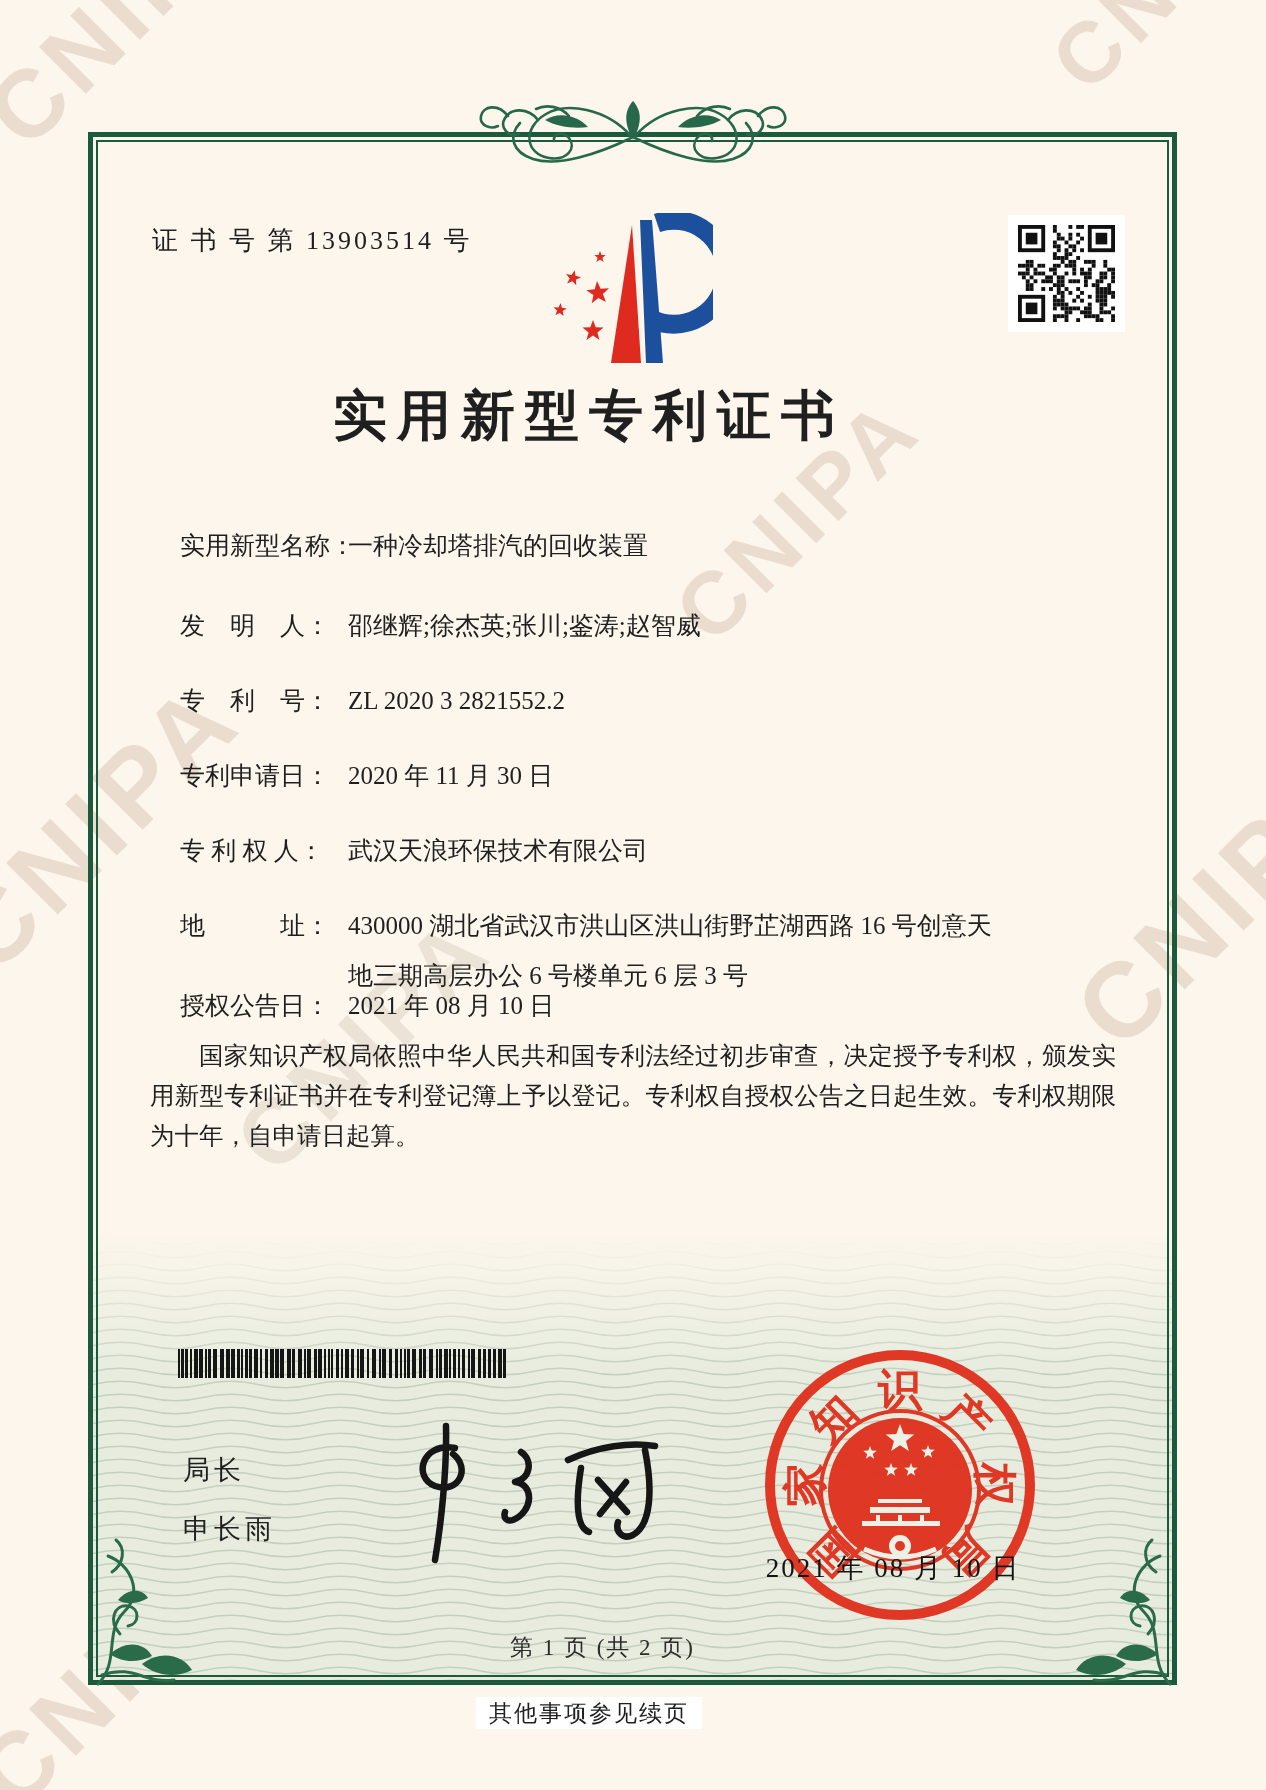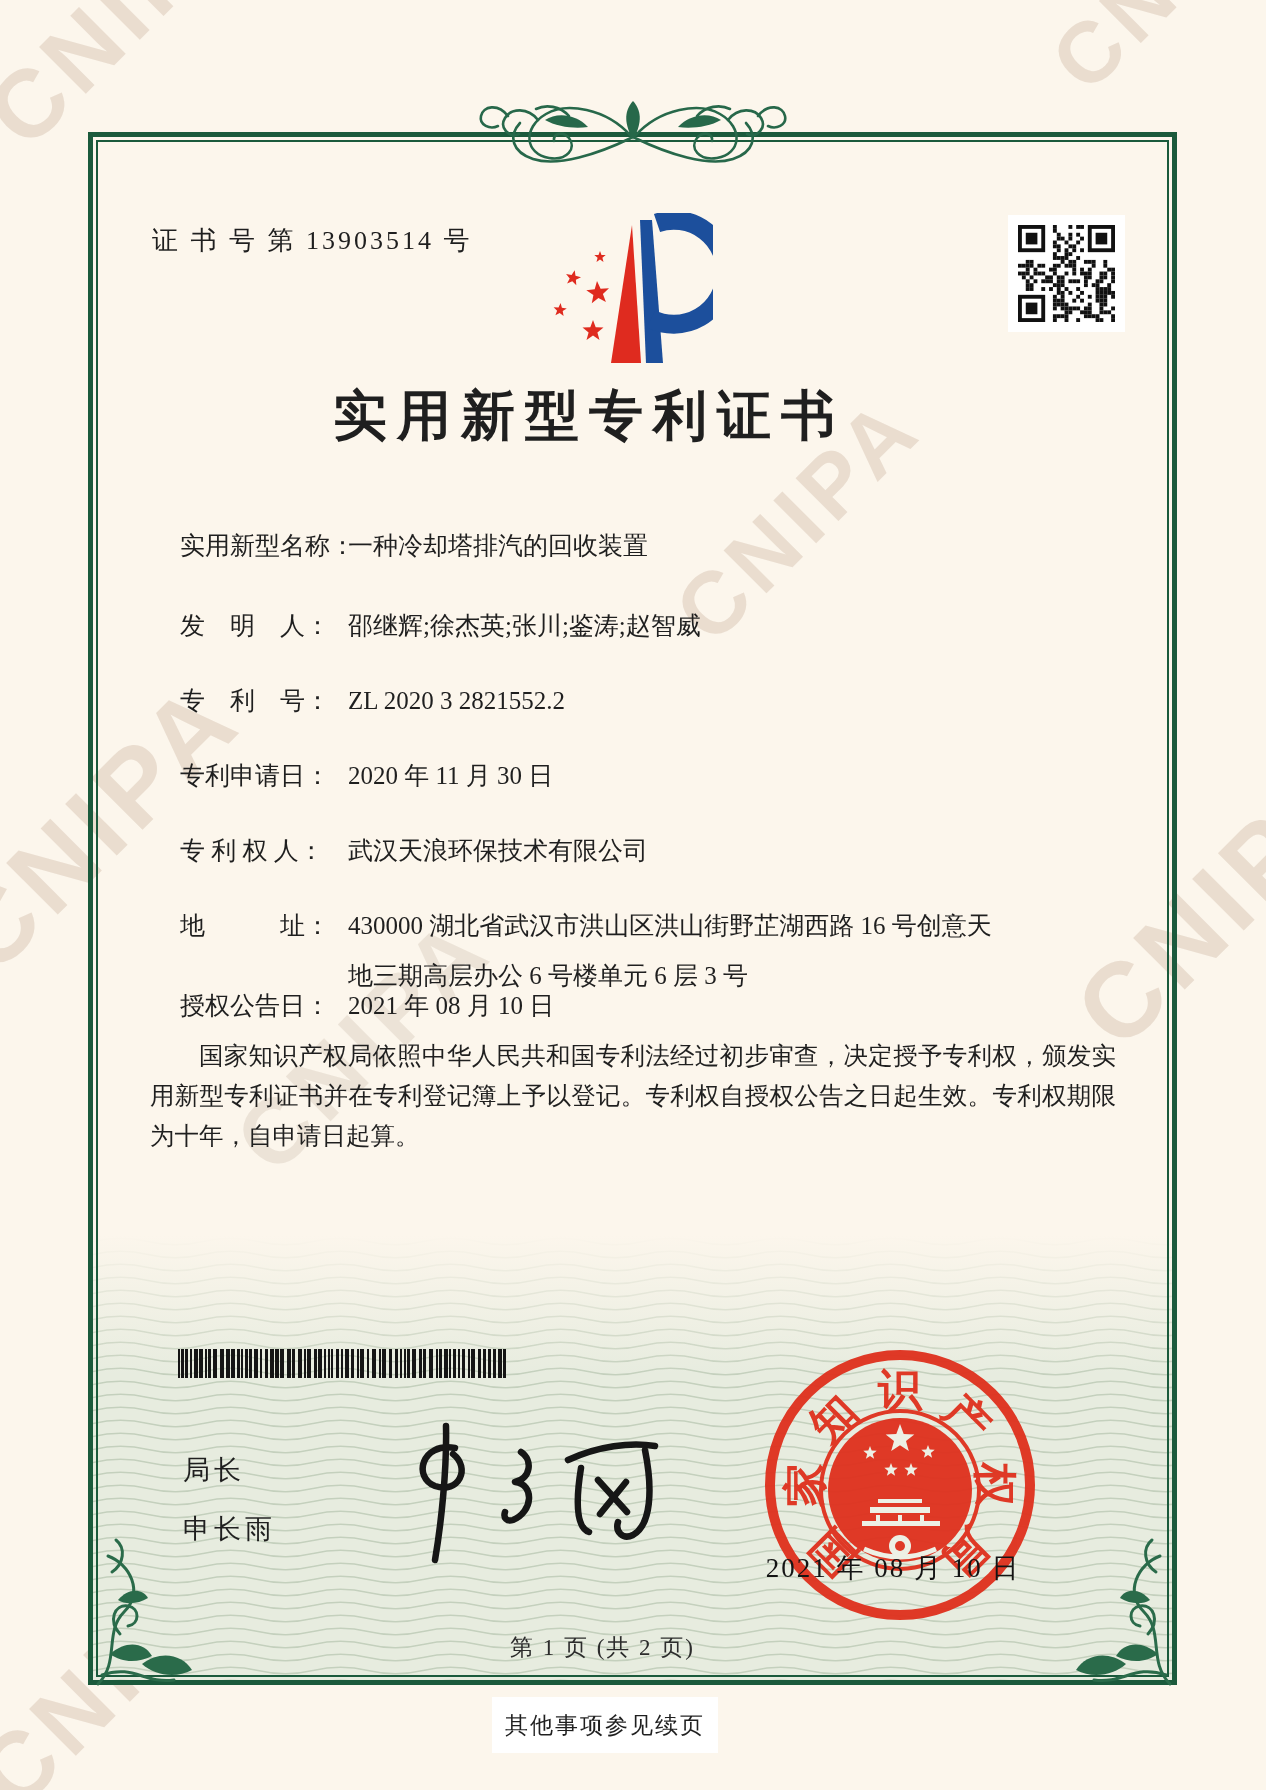--- a/index.html
+++ b/index.html
@@ -42,21 +42,21 @@
          font-family:"Liberation Sans","DejaVu Sans",sans-serif;font-size:27px;letter-spacing:4px}
   .director-label{top:1452px}
   .director-name{top:1511px}
   .signature{position:absolute;left:383px;top:1420px}
   .seal{position:absolute;left:758px;top:1343px}
   .seal text{font-family:"Liberation Serif","DejaVu Serif",serif}
   .seal-date{position:absolute;left:760px;top:1550px;width:266px;text-align:center;
              font-size:27px;letter-spacing:2px;color:#141414}
   .page-info{position:absolute;left:0;top:1632px;width:1205px;text-align:center;
              font-size:23px;letter-spacing:2px;color:#2c2c2c}
-  .note{position:absolute;left:492px;top:1697px;width:226px;height:56px;background:#ffffff;
+  .note{position:absolute;left:476px;top:1697px;width:226px;height:32px;background:#ffffff;
         display:flex;align-items:center;justify-content:center;font-size:23px;letter-spacing:2px;z-index:3}
 </style>
 </head>
 <body>
 
 <div class="page">
 
   <div class="wm" style="left:-35px;top:90px;font-size:96px">CNIPA</div>
   <div class="wm" style="left:1032px;top:40px;font-size:86px">CNIPA</div>
   <div class="wm" style="left:655px;top:590px;font-size:88px">CNIPA</div>

